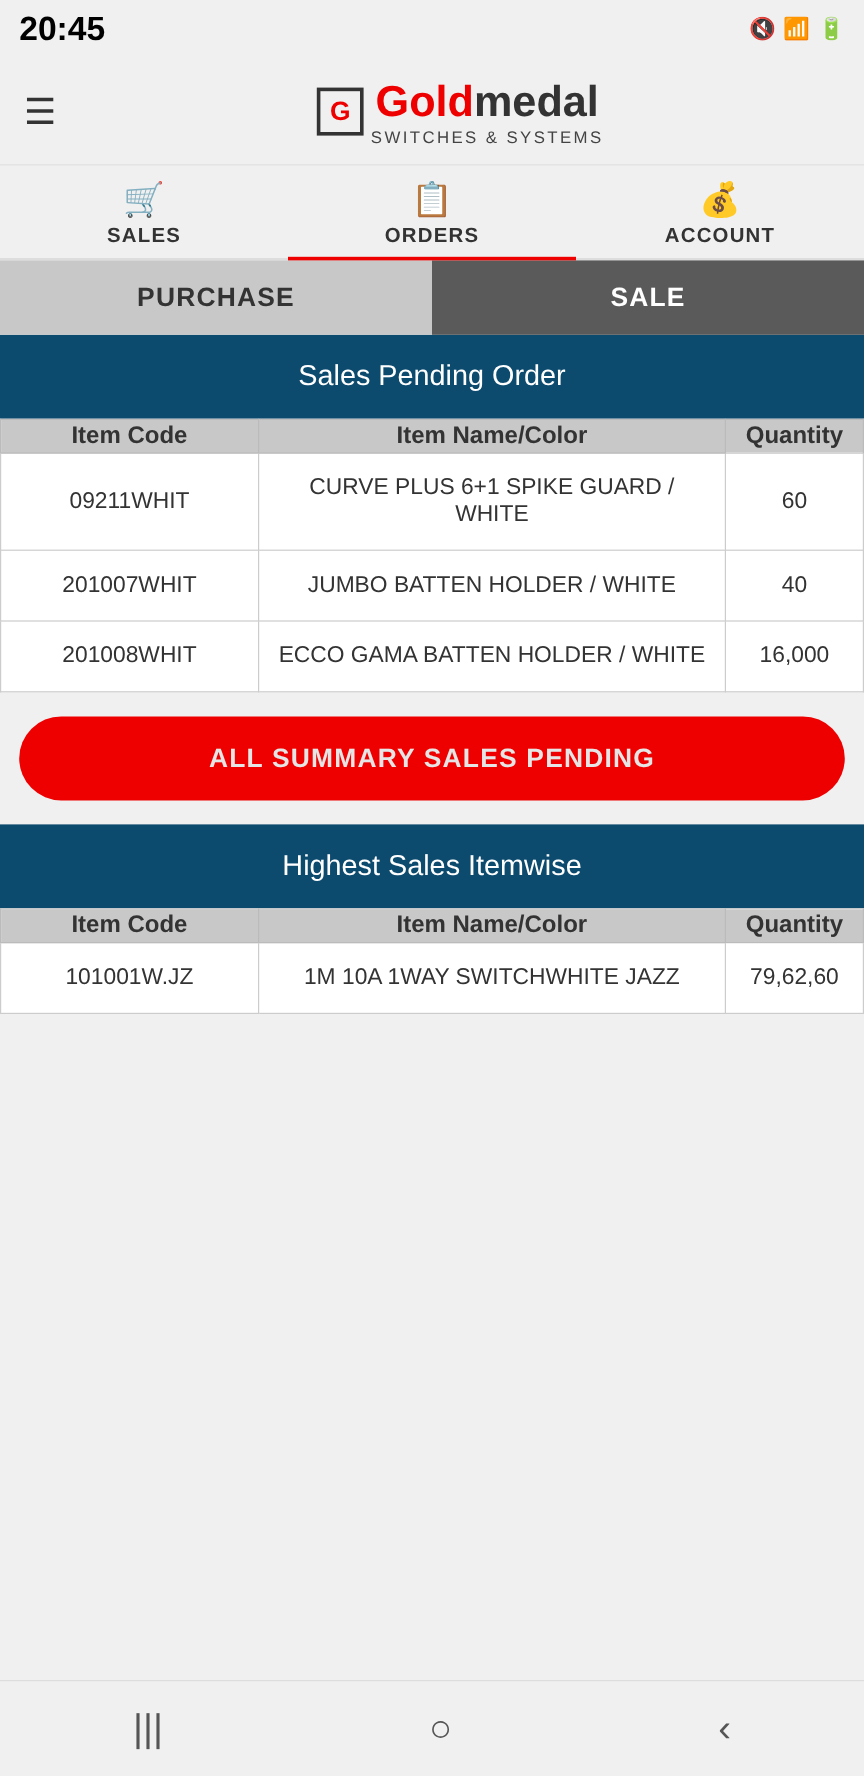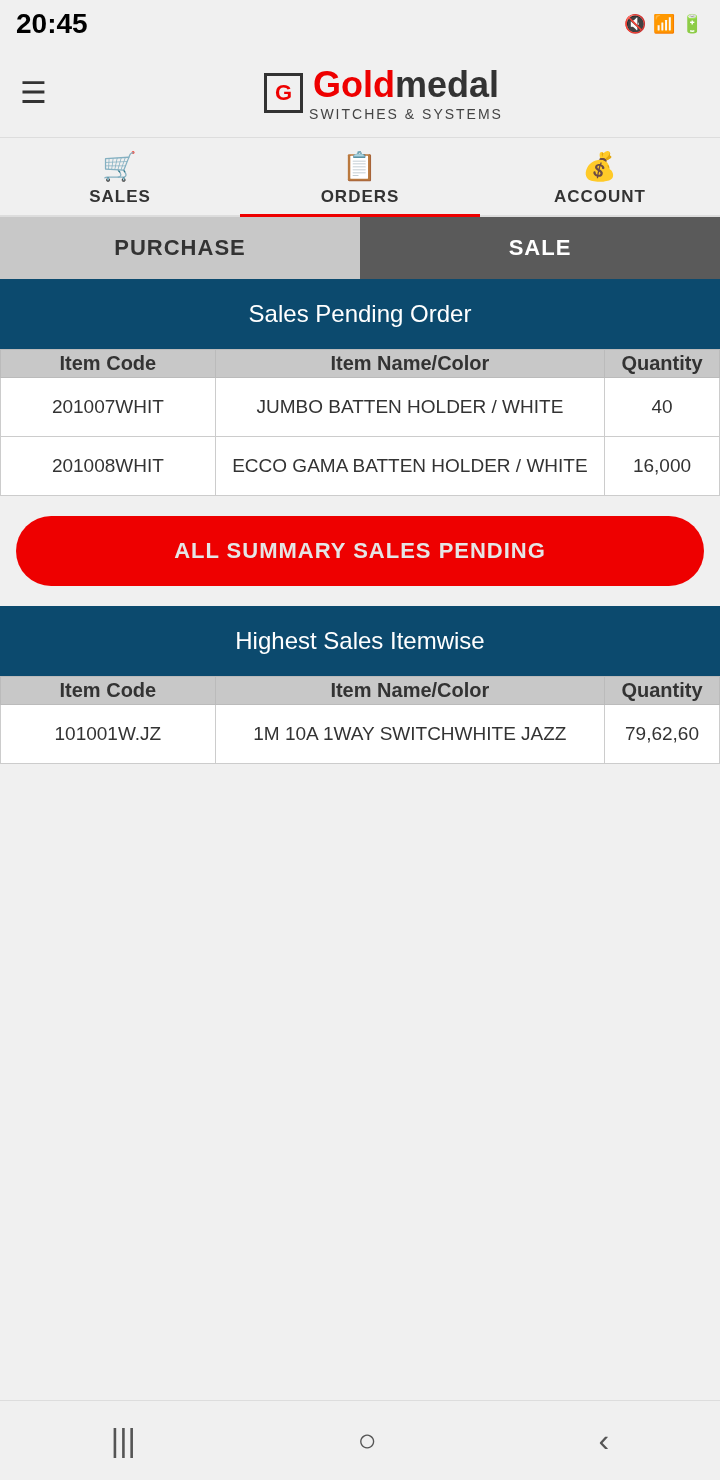--- a/index.html
+++ b/index.html
@@ -240,20 +240,25 @@
 
 <table class="data-table">
   <thead>
     <tr class="table-header-row">
       <th class="col-code">Item Code</th>
       <th class="col-name">Item Name/Color</th>
       <th class="col-qty">Quantity</th>
     </tr>
   </thead>
   <tbody id="pending-rows">
+  <tr>
+      <td class="col-code">09211WHIT</td>
+      <td class="col-name">CURVE PLUS 6+1 SPIKE GUARD / WHITE</td>
+      <td class="col-qty">60</td>
+    </tr>
       <tr>
       <td class="col-code">201007WHIT</td>
       <td class="col-name">JUMBO BATTEN HOLDER / WHITE</td>
       <td class="col-qty">40</td>
     </tr>
       <tr>
       <td class="col-code">201008WHIT</td>
       <td class="col-name">ECCO GAMA BATTEN HOLDER / WHITE</td>
       <td class="col-qty">16,000</td>
     </tr>

